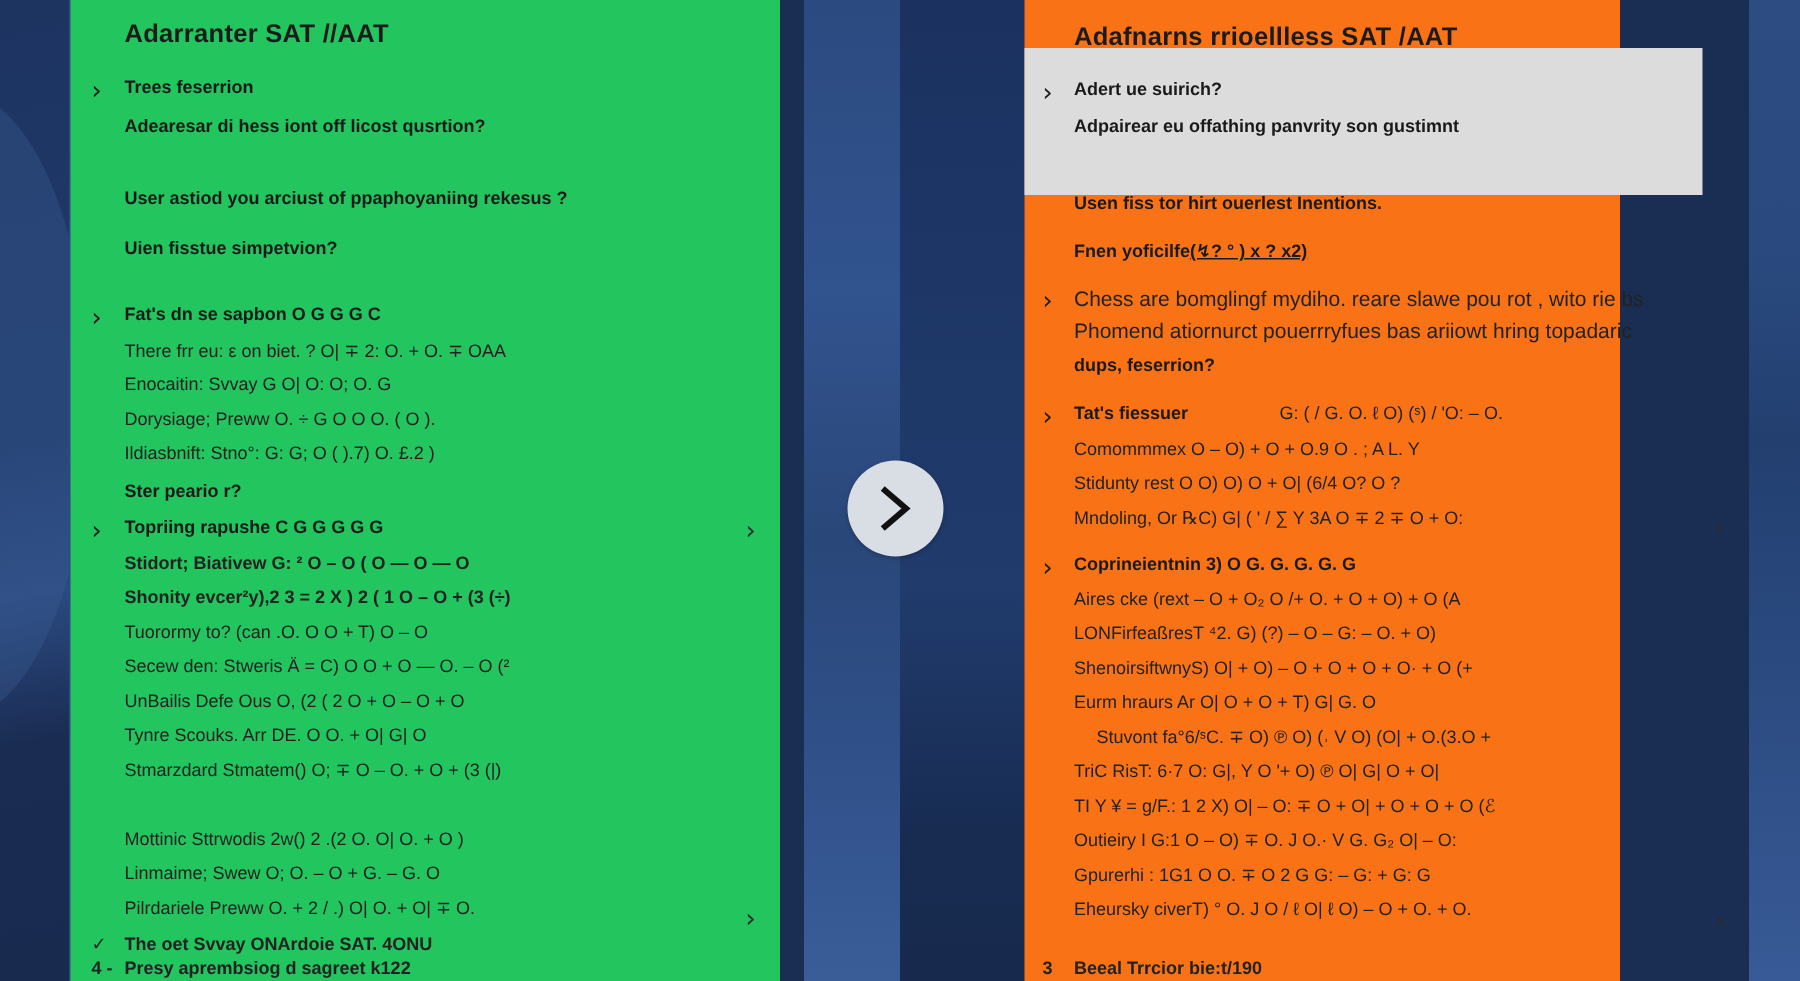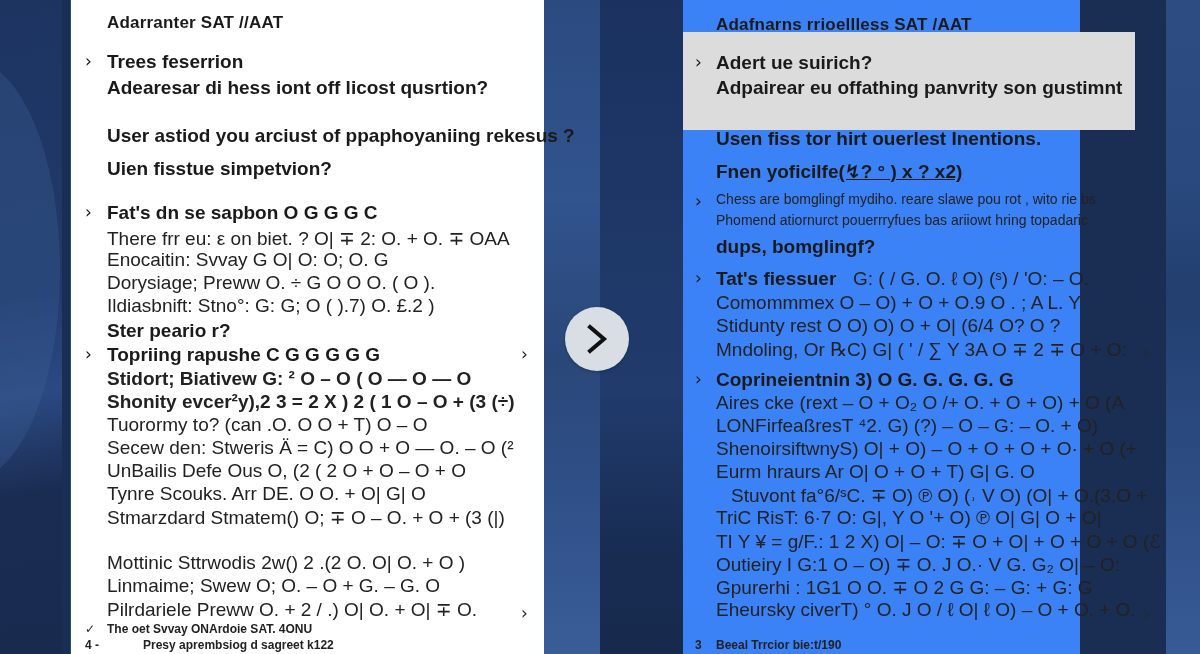--- a/index.html
+++ b/index.html
@@ -13,25 +13,25 @@
   .bg-left .arc{position:absolute;left:-120px;top:60px;width:180px;height:420px;border-radius:50%;
     background:rgba(60,95,150,0.35);}
   .bg-mid-a{position:absolute;left:536px;top:0;width:64px;height:654px;
     background:linear-gradient(180deg,#2b4a80 0%,#31538e 30%,#2a4779 55%,#2f4f88 75%,#3a5d98 100%);}
   .bg-mid-b{position:absolute;left:600px;top:0;width:83px;height:654px;
     background:linear-gradient(180deg,#1b3260 0%,#1e3868 40%,#203b6c 60%,#182c52 85%,#172a4d 100%);}
   .bg-right{position:absolute;left:1166px;top:0;width:34px;height:654px;
     background:linear-gradient(180deg,#2c4c82 0%,#2a4a7f 25%,#233f70 45%,#2b4b81 70%,#385a96 100%);}
 
   .panel{position:absolute;top:0;height:654px;box-sizing:border-box;}
-  .panel.left{left:70px;width:474px;background:#ffffff;border-left:1px solid #2b4a80;}
-  .panel.right{left:683px;width:397px;background:#3b82f6;}
+  .panel.left{left:46px;width:474px;background:#22c55e;border-left:1px solid #2b4a80;}
+  .panel.right{left:683px;width:397px;background:#f97316;}
 
   .title{position:absolute;font-weight:bold;font-size:17px;color:#1b1b1b;letter-spacing:0.2px;}
-  .line{position:absolute;font-size:19px;color:#222;white-space:nowrap;}
+  .line{position:absolute;font-size:12px;color:#222;white-space:nowrap;}
   .line.bold{font-weight:bold;color:#1a1a1a;}
   .line.sm{font-size:12px;font-weight:bold;color:#222;}
   .chev{position:absolute;font-size:17px;color:#1b1b1b;font-family:"DejaVu Sans",sans-serif;}
   .chev-r{position:absolute;font-size:17px;color:#2a2a2a;font-family:"DejaVu Sans",sans-serif;}
 
   .highlight{position:absolute;left:0;top:32px;width:452px;height:98px;background:#dcdcdc;}
 
   .nav-btn{position:absolute;left:565px;top:307px;width:64px;height:64px;border-radius:50%;
     background:#d9dde4;display:flex;align-items:center;justify-content:center;cursor:pointer;
     box-shadow:0 1px 3px rgba(0,0,0,0.25);}
@@ -76,21 +76,21 @@
   <div class="line" style="left:36px;top:483px;">Tynre Scouks. Arr DE.   O     O. + O|    G|    O</div>
   <div class="line" style="left:36px;top:506px;">Stmarzdard Stmatem() O; ∓ O – O. + O + (3 (|)</div>
   <div class="line" style="left:36px;top:552px;">Mottinic Sttrwodis 2w() 2 .(2 O.    O|    O.  + O )</div>
   <div class="line" style="left:36px;top:575px;">Linmaime; Swew  O;    O. – O + G. – G.    O</div>
   <div class="line" style="left:36px;top:598px;">Pilrdariele Preww  O. + 2 / .) O|    O. + O| ∓ O.</div>
   <span class="chev-r" style="left:450px;top:603px;">›</span>
 
   <span class="line sm" style="left:14px;top:622px;">✓</span>
   <div class="line sm" style="left:36px;top:622px;">The oet Svvay ONArdoie SAT. 4ONU</div>
   <span class="line sm" style="left:14px;top:638px;">4 -</span>
-  <div class="line sm" style="left:36px;top:638px;margin-left:36px;">Presy aprembsiog d sagreet k122</div>
+  <div class="line sm" style="left:36px;top:638px;">Presy aprembsiog d sagreet k122</div>
 </div>
 
 <div class="nav-btn">
   <svg width="24" height="32" viewBox="0 0 24 32">
     <polyline points="5,4 19,16 5,28" fill="none" stroke="#111" stroke-width="4" stroke-linecap="square"></polyline>
   </svg>
 </div>
 
 <div class="panel right">
   <div class="highlight"></div>
@@ -99,21 +99,21 @@
   <span class="chev" style="left:12px;top:52px;">›</span>
   <div class="line bold" style="left:33px;top:52px;">Adert ue suirich?</div>
   <div class="line bold" style="left:33px;top:128px;">Usen fiss tor hirt ouerlest Inentions.</div>
 
   <div class="line bold" style="left:33px;top:77px;">Adpairear eu offathing panvrity son gustimnt</div>
   <div class="line bold" style="left:33px;top:160px;"><span>Fnen yoficilfe</span><span class="underline">(↯? ° ) x ? x2)</span></div>
 
   <span class="chev" style="left:12px;top:191px;">›</span>
   <div class="line" style="left:33px;top:191px;font-size:14px;">Chess are bomglingf mydiho. reare slawe pou rot , wito rie bs</div>
   <div class="line" style="left:33px;top:212px;font-size:14px;">Phomend atiornurct pouerrryfues bas ariiowt hring topadaric</div>
-  <div class="line bold" style="left:33px;top:236px;">dups, bomglingf?</div>
+  <div class="line bold" style="left:33px;top:236px;">dups, feserrion?</div>
 
   <span class="chev" style="left:12px;top:268px;">›</span>
   <div class="line bold" style="left:33px;top:268px;">Tat's fiessuer</div>
   <div class="line" style="left:170px;top:268px;">G: ( / G.    O. ℓ O)    (ˢ) / 'O: – O.</div>
   <div class="line" style="left:33px;top:292px;">Comommmex O – O) + O +  O.9 O . ; A     L.     Y</div>
   <div class="line" style="left:33px;top:315px;">Stidunty rest O     O)    O)    O + O|   (6/4 O?    O ?</div>
   <div class="line" style="left:33px;top:338px;">Mndoling, Or ℞C)   G| ( ' / ∑ Y 3A  O ∓ 2 ∓ O + O:</div>
   <span class="chev-r" style="left:460px;top:342px;">›</span>
 
   <span class="chev" style="left:12px;top:369px;">›</span>

